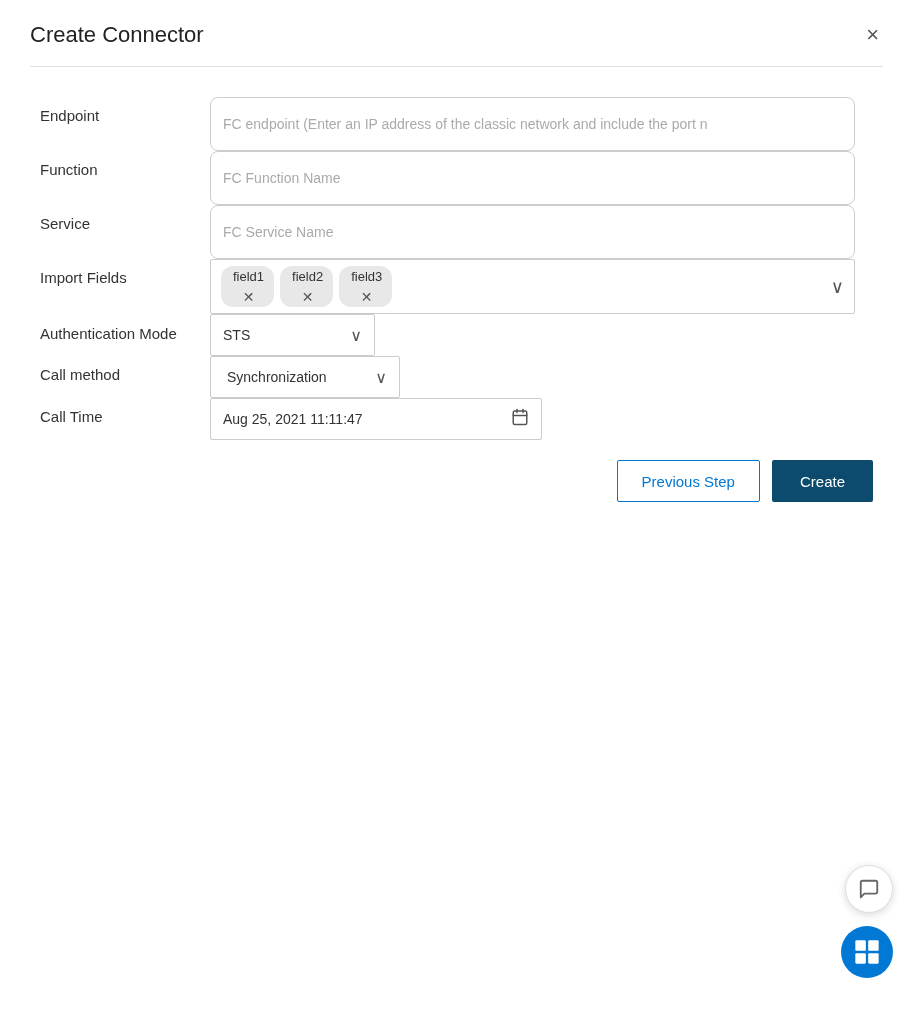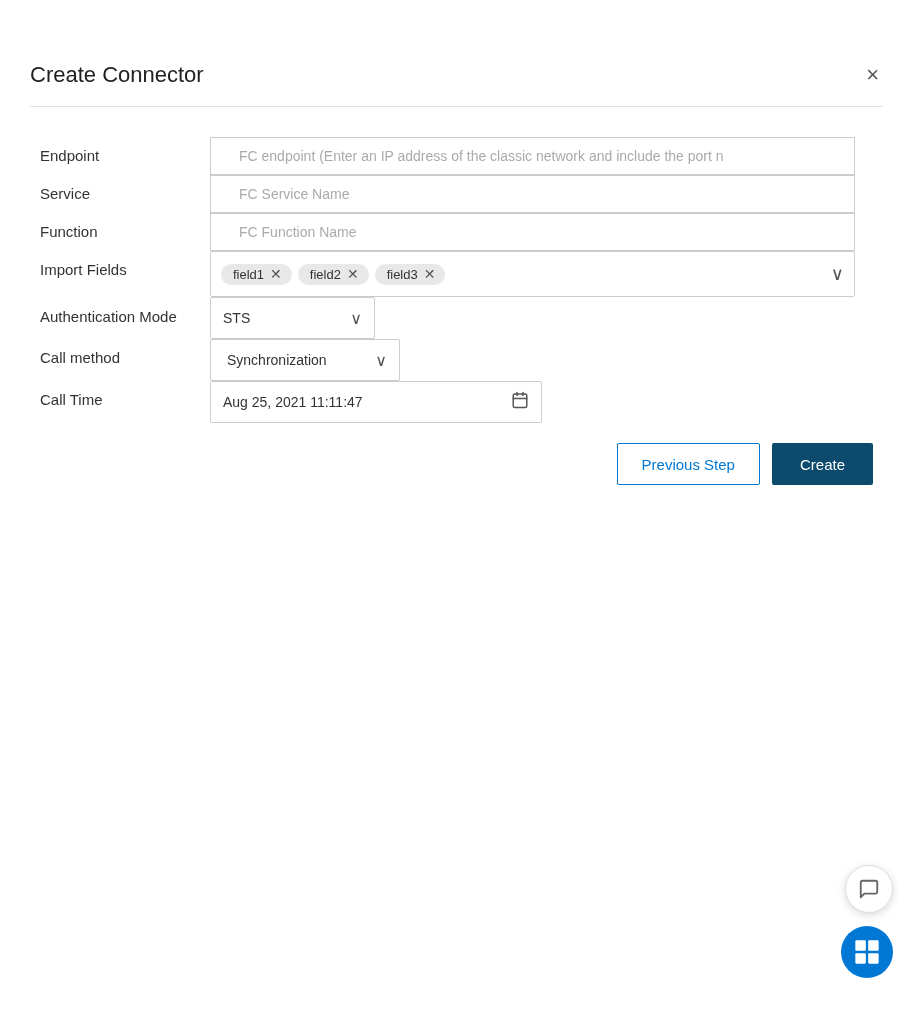--- a/index.html
+++ b/index.html
@@ -20,21 +20,20 @@
       padding: 20px 30px 30px 30px;
     }
 
     .dialog-header {
       display: flex;
       align-items: center;
       justify-content: space-between;
       padding-bottom: 16px;
       border-bottom: 1px solid #e0e0e0;
       margin-bottom: 30px;
-      margin-top: 40px;
     }
 
     .dialog-title {
       font-size: 22px;
       font-weight: 400;
       color: #222;
     }
 
     .close-btn {
       background: none;
@@ -63,24 +62,24 @@
       padding-top: 10px;
     }
 
     .form-control {
       flex: 1;
     }
 
     .text-input {
       width: 100%;
       max-width: 645px;
-      height: 38px;
+      height: 54px;
       border: 1px solid #ccc;
-      border-radius: 0;
-      padding: 0 28px;
+      border-radius: 8px;
+      padding: 0 12px;
       font-size: 14px;
       color: #aaa;
       outline: none;
       background: #fff;
     }
 
     .text-input::placeholder {
       color: #aaa;
     }
 
@@ -102,20 +101,21 @@
 
     .tag {
       display: flex;
       align-items: center;
       background: #e8e8e8;
       border-radius: 12px;
       padding: 3px 10px 3px 12px;
       font-size: 13px;
       color: #333;
       gap: 6px;
+      flex-direction: column;
     }
 
     .tag-remove {
       background: none;
       border: none;
       cursor: pointer;
       font-size: 14px;
       color: #555;
       line-height: 1;
       padding: 0;
@@ -264,30 +264,30 @@
   <div class="form-body">
 
     <div class="form-row">
       <div class="form-label">Endpoint</div>
       <div class="form-control">
         <input class="text-input" type="text" placeholder="FC endpoint (Enter an IP address of the classic network and include the port n" style="">
       </div>
     </div>
 
     <div class="form-row">
+      <div class="form-label">Function</div>
+      <div class="form-control">
+        <input class="text-input" type="text" placeholder="FC Function Name" style="">
+      </div>
+    </div>
+
+    <div class="form-row">
       <div class="form-label">Service</div>
       <div class="form-control">
         <input class="text-input" type="text" placeholder="FC Service Name" style="">
-      </div>
-    </div>
-
-    <div class="form-row">
-      <div class="form-label">Function</div>
-      <div class="form-control">
-        <input class="text-input" type="text" placeholder="FC Function Name" style="">
       </div>
     </div>
 
     <div class="form-row">
       <div class="form-label">Import Fields</div>
       <div class="form-control">
         <div class="tags-input">
           <span class="tag">
             <span>field1</span>
             <button class="tag-remove">✕</button>

